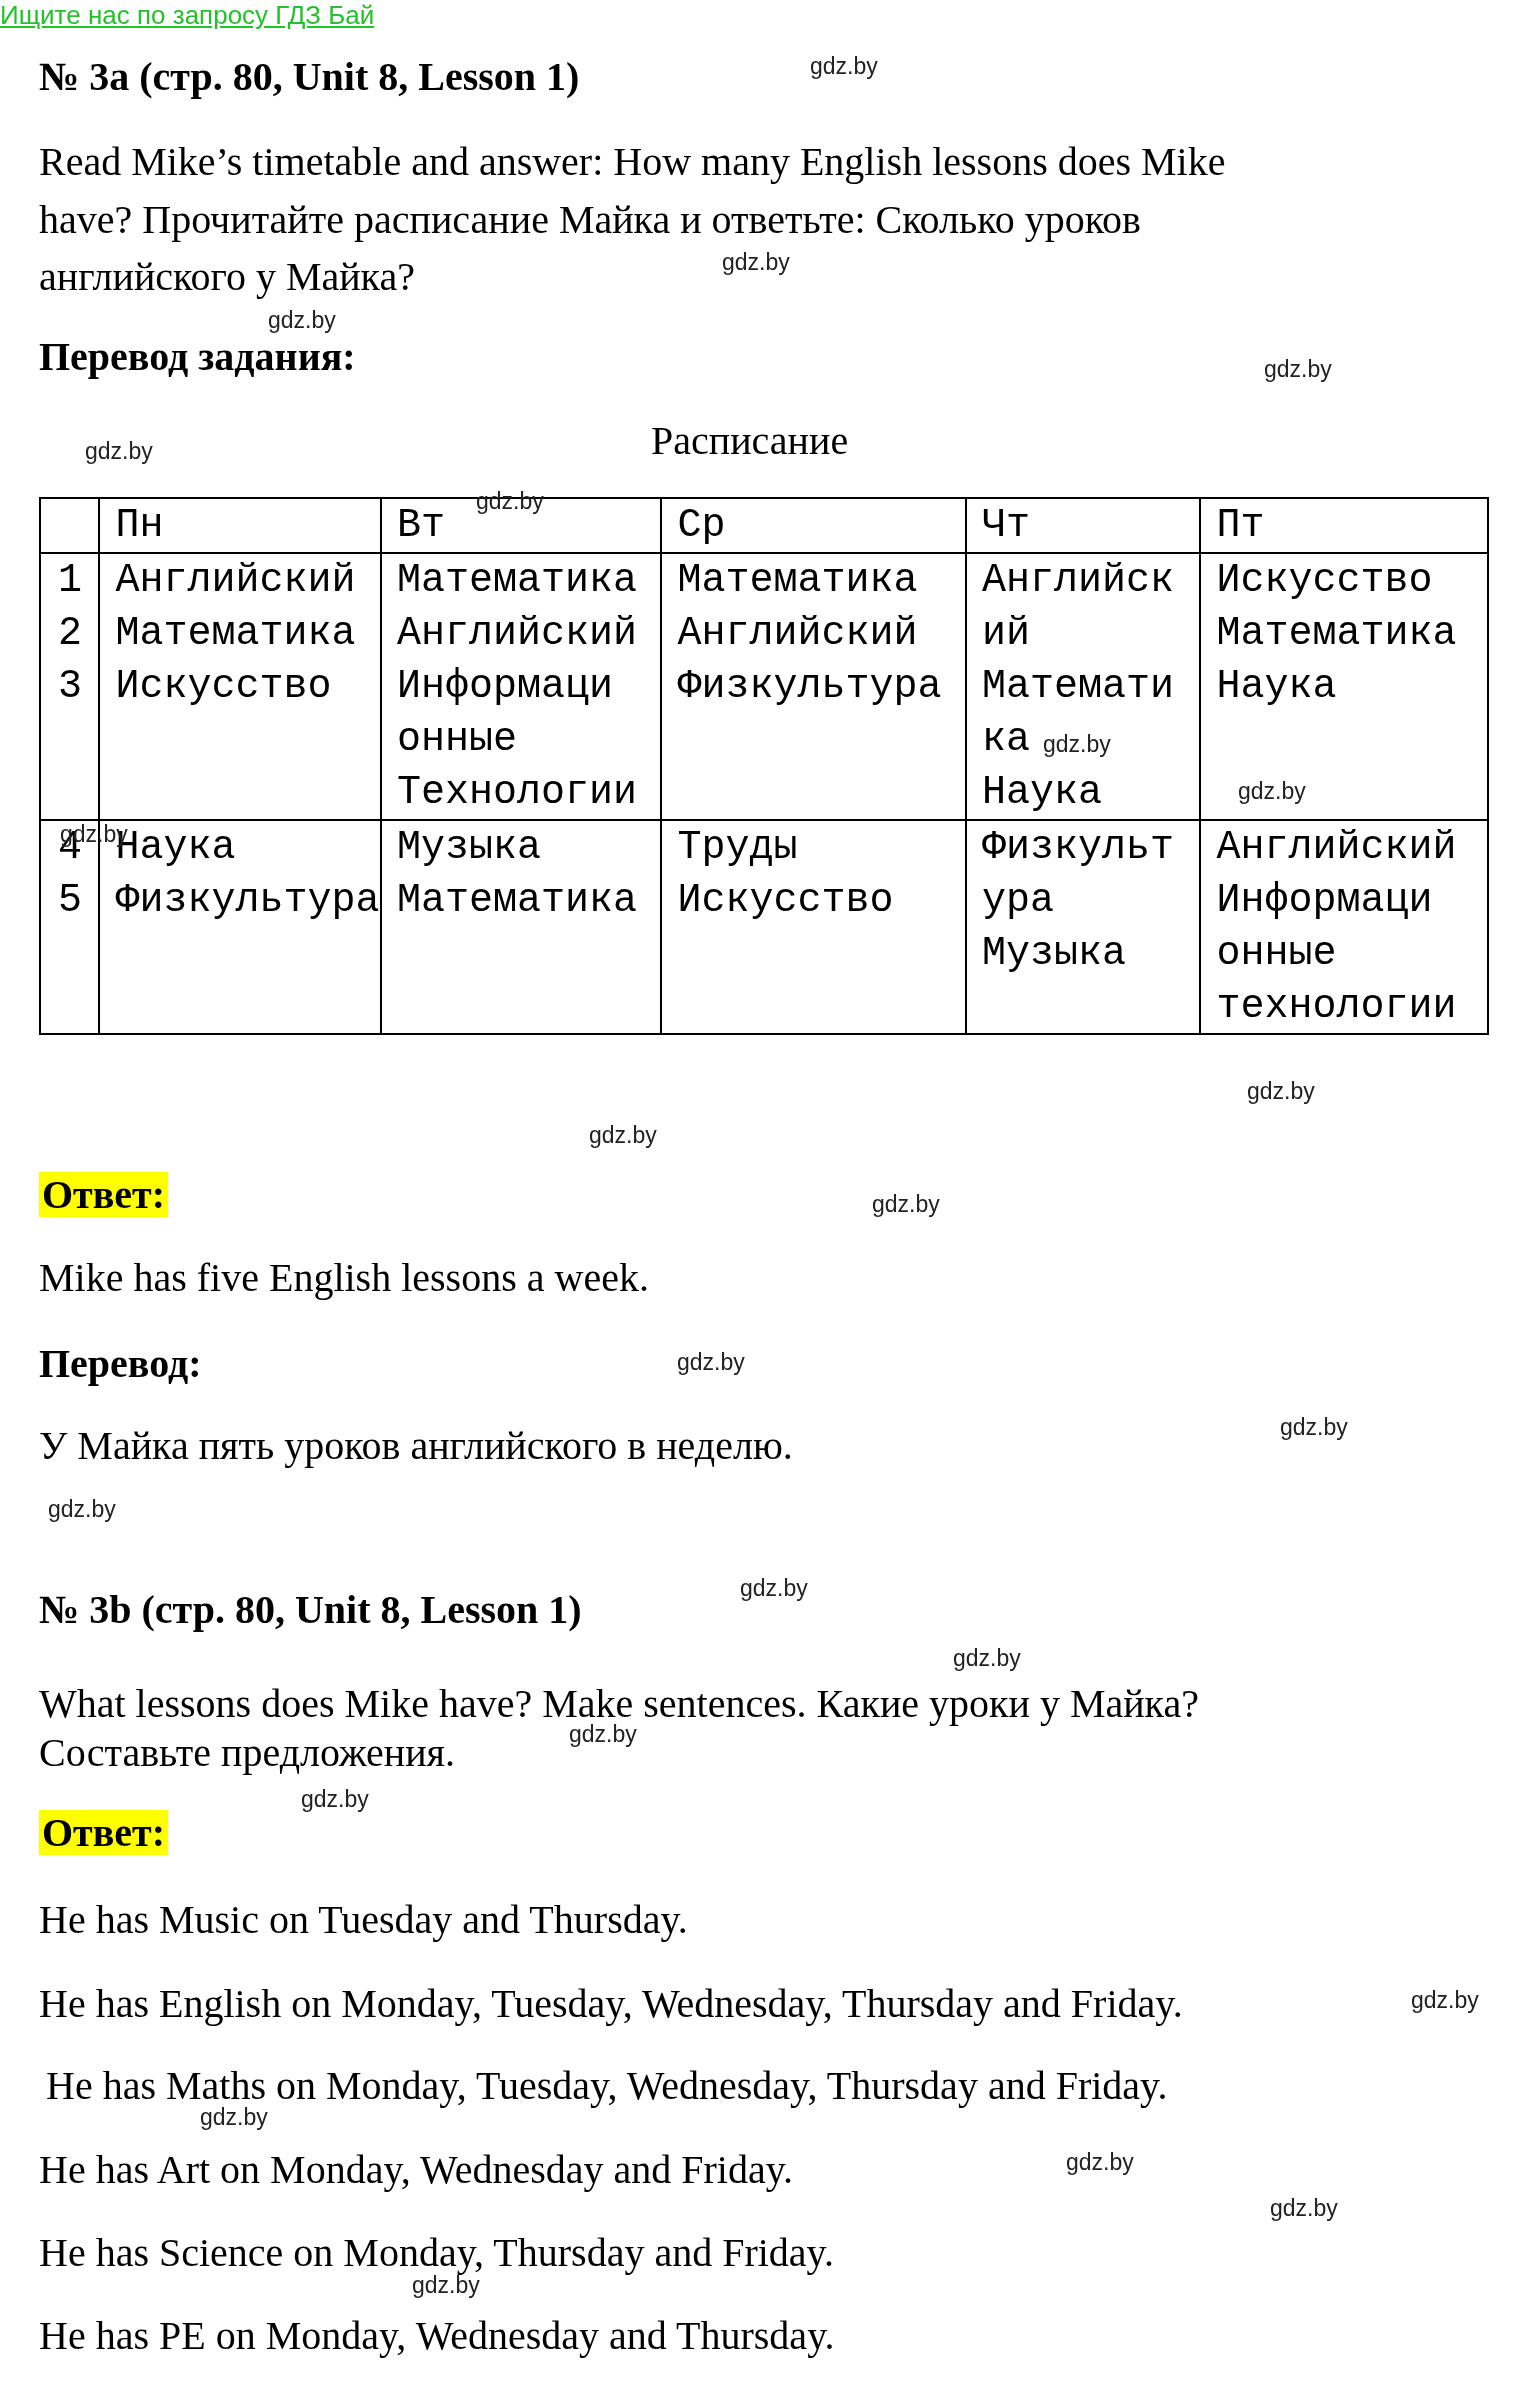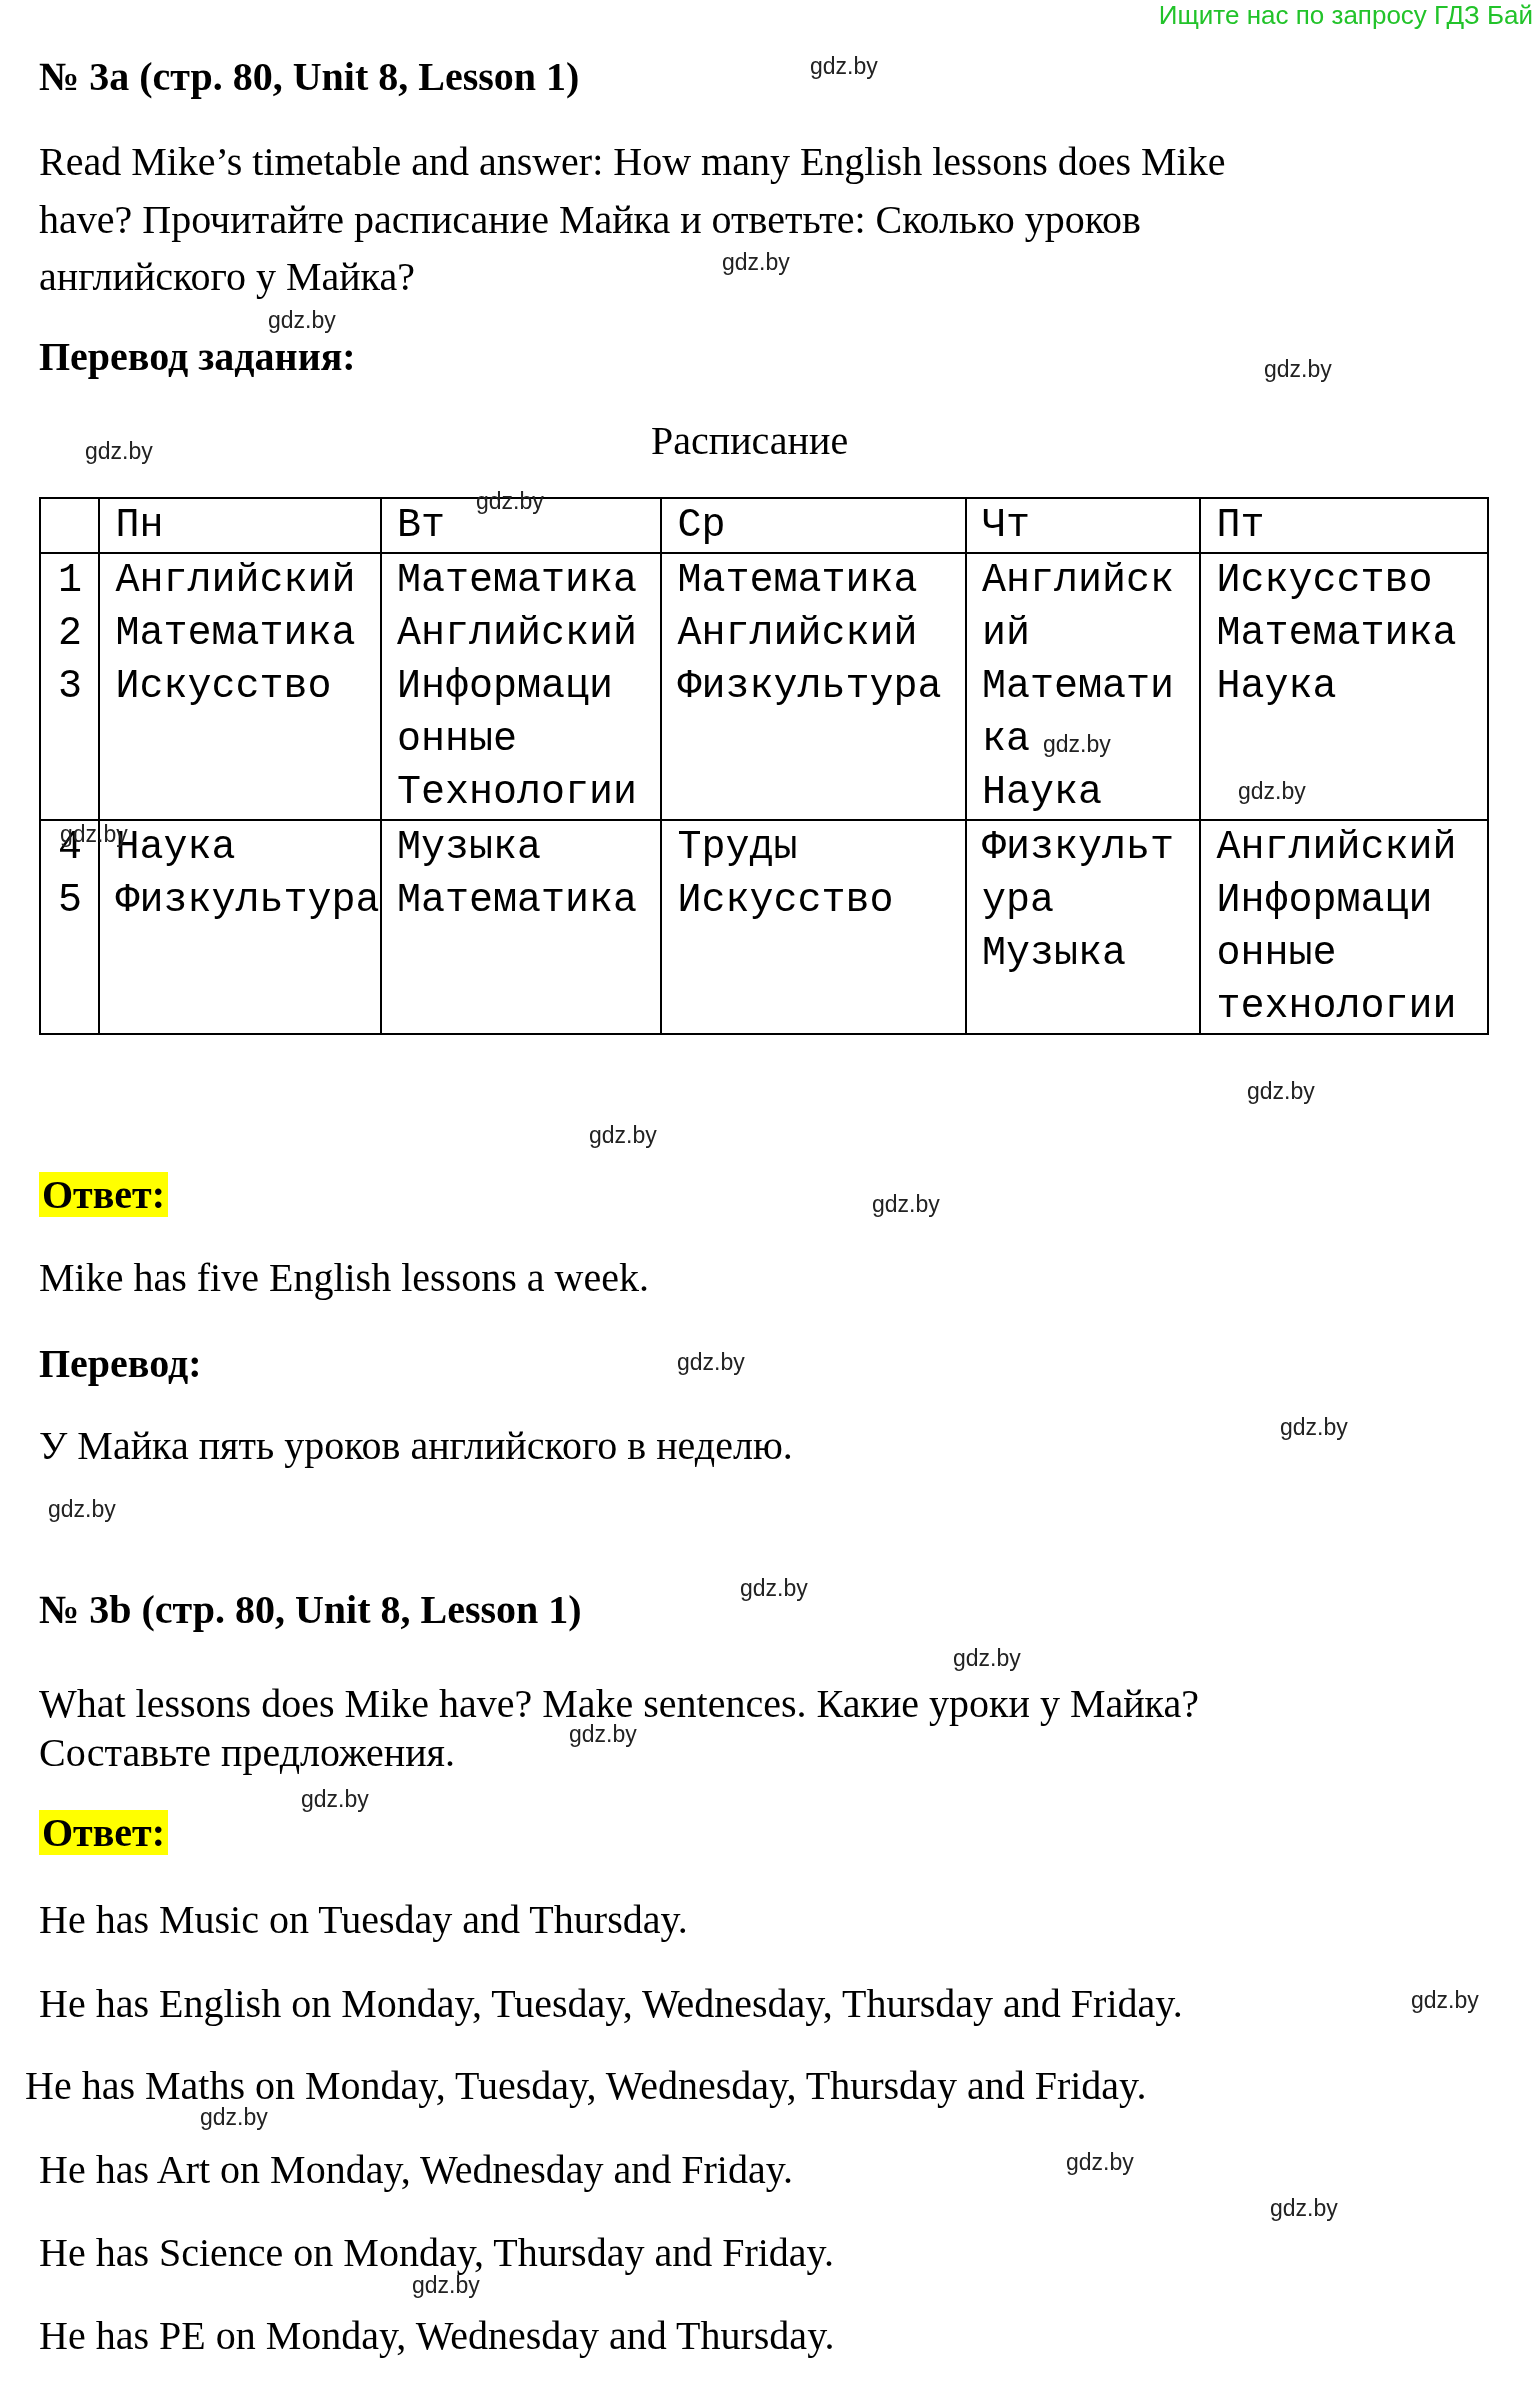--- a/index.html
+++ b/index.html
@@ -1,20 +1,20 @@
 <!DOCTYPE html>
 <html style="font-size:12.4px"><head>
 <meta charset="utf-8">
 <style>
   html, body { margin: 0; padding: 0; background: #ffffff; }
   body { width: 1533px; height: 2389px; position: relative; overflow: hidden;
          font-family: "Liberation Serif", serif; color: #000; }
   .abs { position: absolute; white-space: nowrap; }
-  .top-banner { left: 0; width: 1533px; top: 0; text-align: right;
-                font-family: "Liberation Sans", sans-serif; font-size: 26px; color: #22c32a; }
+  .top-banner { left: 0; width: 1533px; top: 0; text-align: left;
+                font-family: "Liberation Sans", sans-serif; font-size: 26px; color: #22c32a; text-decoration: underline; }
   .heading { font-weight: bold; font-size: 40px; }
   .body-text { font-size: 40px; line-height: 57px; }
   .wm { font-family: "Liberation Sans", sans-serif; font-size: 23px; color: #222; }
   .hl { background: #ffff00; font-weight: bold; font-size: 40px; padding: 0 3px; }
   table.tt { position: absolute; left: 39px; top: 497px; width: 1450px;
              border-collapse: collapse; font-size: 40px; line-height: 53px; }
   table.tt td { border: 2.3px solid #000; vertical-align: top; padding: 0 0 0 15.5px; font-family: Liberation Mono, monospace; }
   table.tt td.num { width: 40px; padding: 0 0 0 17px; }
   table.tt td.brk { text-align: center; padding: 0; }
   .cell-line { display: block; }
@@ -143,21 +143,21 @@
 <div class="abs wm" style="left:569px; top:1721px;">gdz.by</div>
 <div class="abs wm" style="left:301px; top:1786px;">gdz.by</div>
 
 <div class="abs" style="left:39px; top:1809px;">
   <span class="hl">Ответ:</span>
 </div>
 
 <div class="abs body-text" style="left:39px; top:1891px;">He has Music on Tuesday and Thursday.</div>
 <div class="abs body-text" style="left:39px; top:1975px;">He has English on Monday, Tuesday, Wednesday, Thursday and Friday.</div>
 <div class="abs wm" style="left:1411px; top:1987px;">gdz.by</div>
-<div class="abs body-text" style="left:25px; top:2057px;">He has Maths on Monday, Tuesday, Wednesday, Thursday and Friday.</div>
+<div class="abs body-text" style="left:46px; top:2057px;">He has Maths on Monday, Tuesday, Wednesday, Thursday and Friday.</div>
 <div class="abs wm" style="left:200px; top:2104px; z-index:2;">gdz.by</div>
 <div class="abs body-text" style="left:39px; top:2141px;">He has Art on Monday, Wednesday and Friday.</div>
 <div class="abs wm" style="left:1066px; top:2149px;">gdz.by</div>
 <div class="abs wm" style="left:1270px; top:2195px;">gdz.by</div>
 <div class="abs body-text" style="left:39px; top:2224px;">He has Science on Monday, Thursday and Friday.</div>
 <div class="abs wm" style="left:412px; top:2272px; z-index:2;">gdz.by</div>
 <div class="abs body-text" style="left:39px; top:2307px;">He has PE on Monday, Wednesday and Thursday.</div>
 
 <div class="abs" style="left:0; width:1533px; top:2393px;"></div>
 <div class="abs" style="left:0; width:1557px; top:2390px; text-align:center;">

